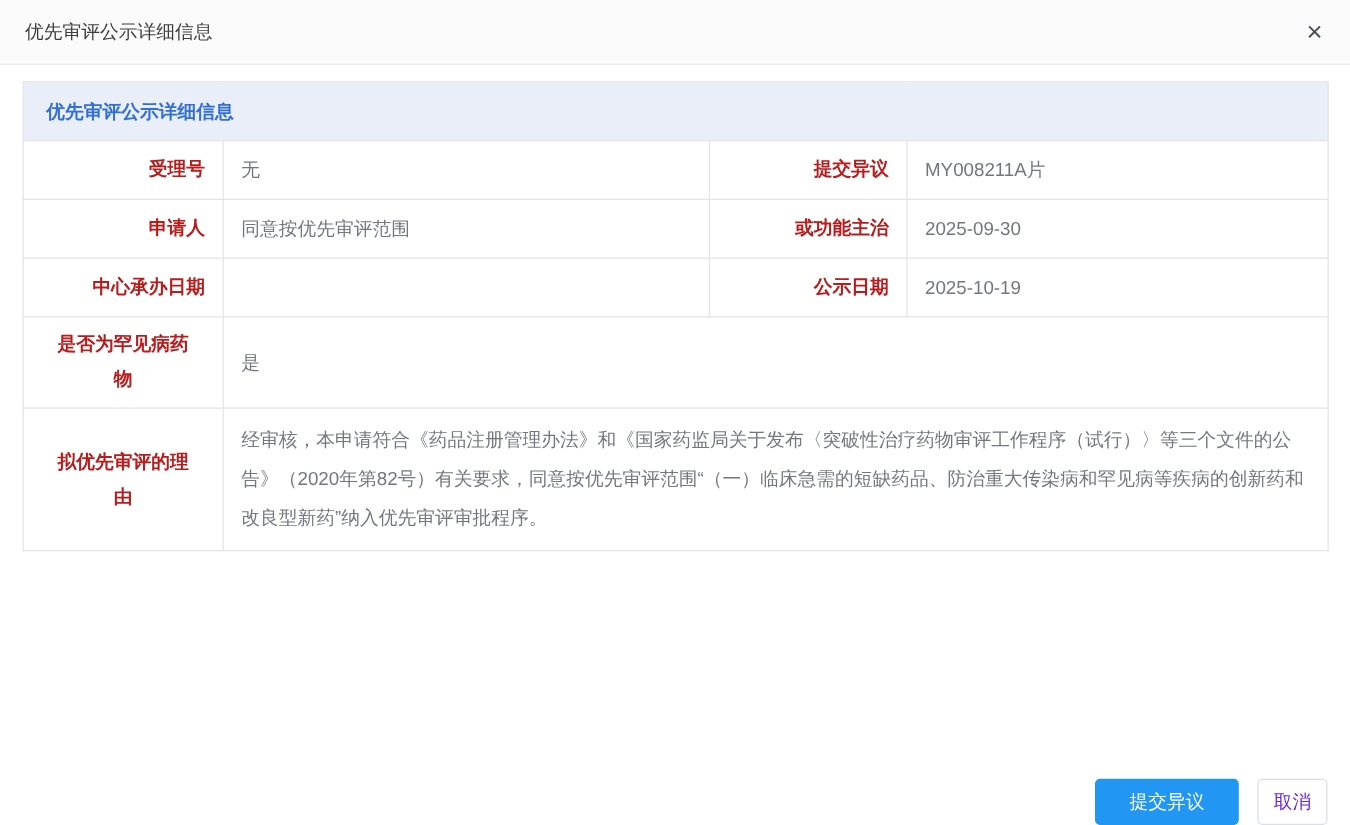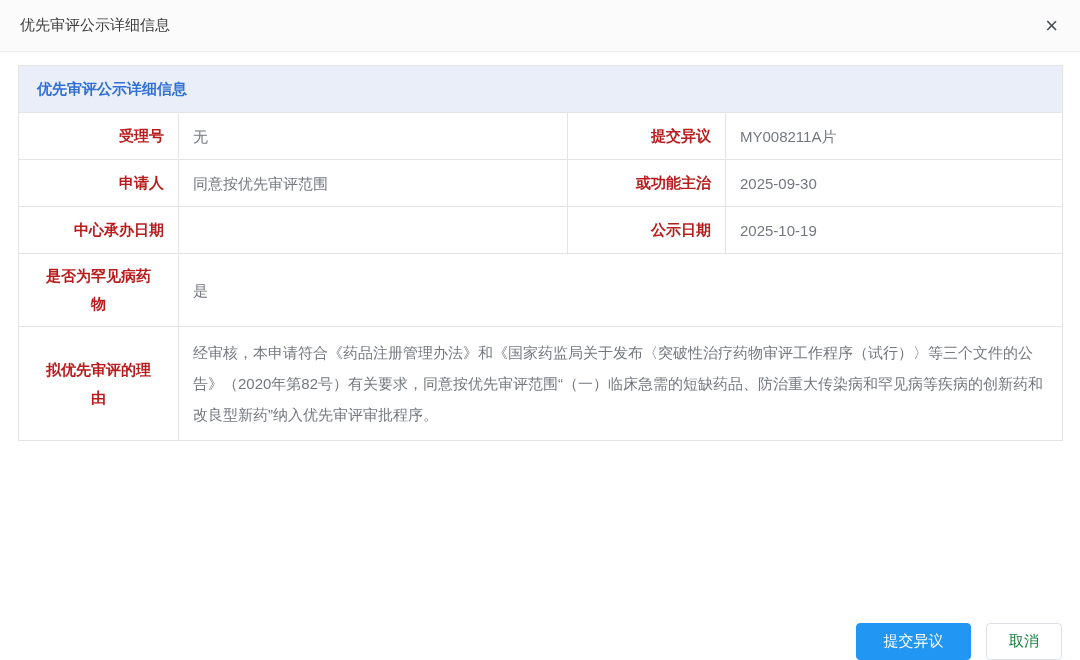--- a/index.html
+++ b/index.html
@@ -85,24 +85,24 @@
     align-items: center;
     justify-content: center;
   }
   .btn-primary {
     width: 115px;
     background: #2196f3;
     border: 1px solid #2196f3;
     color: #ffffff;
   }
   .btn-default {
-    width: 76px;
+    width: 56px;
     background: #ffffff;
     border: 1px solid #dcdfe6;
-    color: #15803d;
+    color: #6d28d9;
   }
 </style>
 </head>
 <body>
 
 <div class="titlebar">
   <span class="dialog-title">优先审评公示详细信息</span>
   <button class="close-btn">×</button>
 </div>
 

